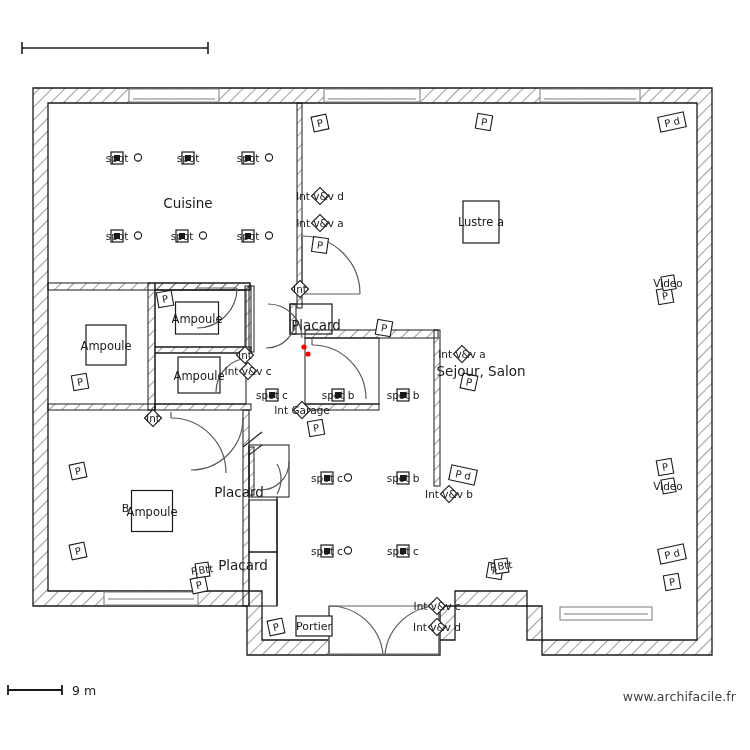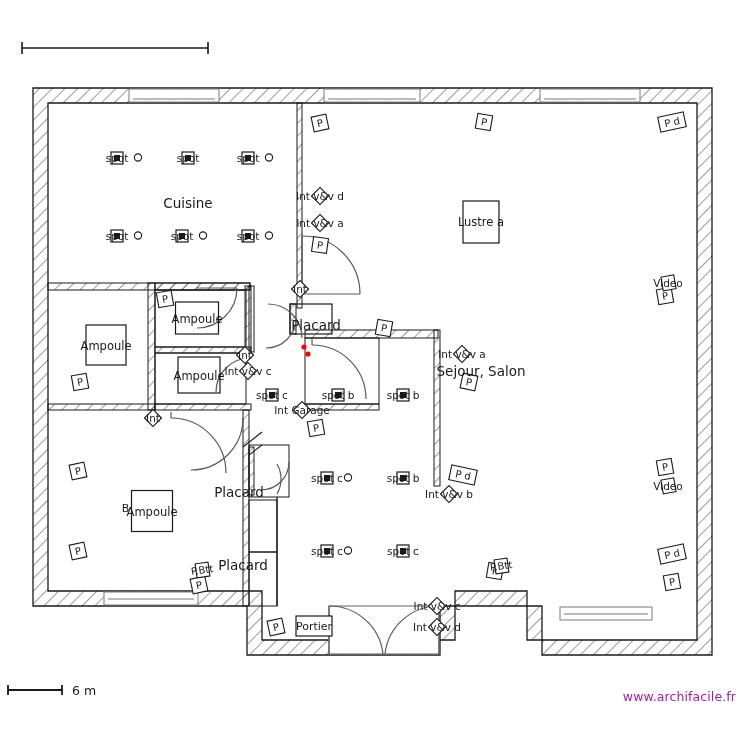--- a/index.html
+++ b/index.html
@@ -1,19 +1,19 @@
 <!DOCTYPE html>
 <html><head>
 <meta charset="utf-8">
 <style>
   html,body{margin:0;padding:0;background:#ffffff;}
   body{width:750px;height:750px;font-family:"DejaVu Sans",sans-serif;color:#1a1a1a;position:relative;overflow:hidden;}
   #plan-root{position:absolute;left:0;top:0;width:750px;height:750px;}
   svg.plan{position:absolute;left:0;top:0;width:750px;height:750px;display:block;}
-  .footer-url{position:absolute;right:14px;bottom:46px;font-size:12.5px;color:#a21caf;letter-spacing:.1px;}
+  .footer-url{position:absolute;right:14px;bottom:46px;font-size:12.5px;color:#404040;letter-spacing:.1px;}
   .scale-label{position:absolute;left:72px;bottom:52px;font-size:12.5px;color:#1a1a1a;}
   text{font-family:"DejaVu Sans",sans-serif;fill:#1a1a1a;}
 </style>
 </head>
 <body>
 
 <div id="plan-root">
 
   <svg class="plan" viewBox="0 0 750 750">
     <defs>
@@ -394,15 +394,15 @@
         <text x="243" y="570" font-size="13.5" text-anchor="middle">Placard</text>
       </g>
 
     <g>
       <line x1="8" y1="690" x2="62" y2="690" stroke="#1a1a1a" stroke-width="1.8"></line>
       <line x1="8" y1="685" x2="8" y2="695" stroke="#1a1a1a" stroke-width="1.8"></line>
       <line x1="62" y1="685" x2="62" y2="695" stroke="#1a1a1a" stroke-width="1.8"></line>
     </g>
   </svg>
 
-  <div class="scale-label">6 m</div>
+  <div class="scale-label">9 m</div>
   <div class="footer-url">www.archifacile.fr</div>
 </div>
 
 </body></html>

